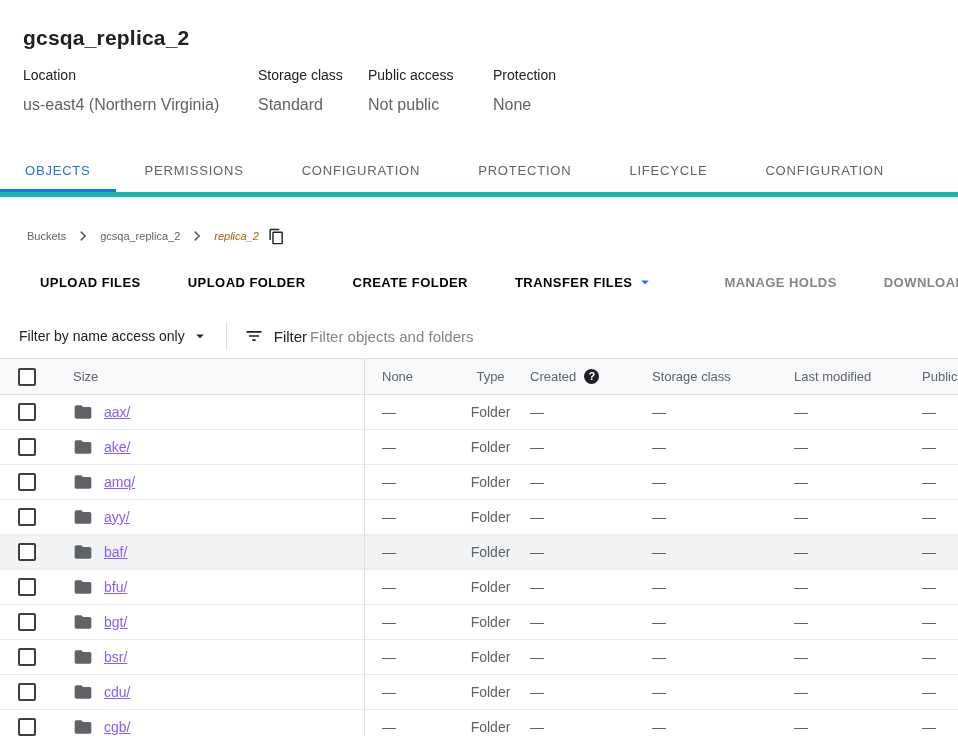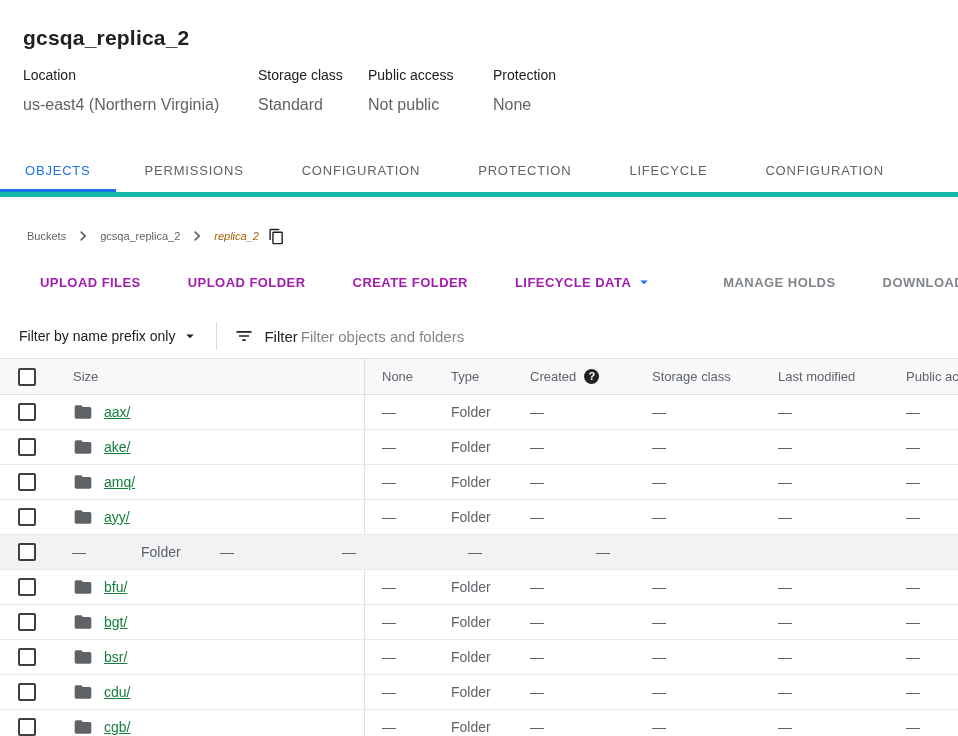--- a/index.html
+++ b/index.html
@@ -35,21 +35,21 @@
   .crumb-link { color:#5f6368; cursor:pointer; }
   .crumb-current { color:#a16207;font-style:italic; }
   .crumb-sep { margin:0 7px; display:flex; align-items:center; }
   .copy-btn { margin-left:9px; display:flex; align-items:center; cursor:pointer; background:none; border:none; padding:0; }
 
   
   .toolbar { display:flex; align-items:center; margin-top:16px; height:36px; padding-left:28px; }
   .tbtn {
     background:none; border:none; cursor:pointer; white-space:nowrap;
     font-family:"Liberation Sans", sans-serif;
-    font-size:13px; font-weight:600; letter-spacing:.45px; color:#a21caf;
+    font-size:13px; font-weight:600; letter-spacing:.45px; color:#000000;
     padding:8px 12px; margin-right:23px; display:flex; align-items:center; gap:4px;
   }
   .tbtn.disabled { color:#80868b; cursor:default; }
   .tbtn.first-disabled { margin-left:23px; }
   .tbtn:last-child { margin-right:0; }
 
   
   .filter-bar { display:flex; align-items:center; height:45px; margin-top:14px; border-bottom:1px solid #e0e0e0; padding-left:19px; }
   .filter-mode { display:flex; align-items:center; gap:6px; cursor:pointer; font-size:14px; color:#202124; }
   .vdivider { width:1px; height:28px; background:#dadce0; margin:0 17px; }
@@ -64,33 +64,33 @@
   
   .obj-table { width:990px; }
   .trow { display:flex; align-items:center; }
   .thead { height:36px; background:#f8f9fa; border-bottom:1px solid #e0e0e0; font-size:13px; color:#5f6368; }
   .tbody-row { height:35px; border-bottom:1px solid #e8eaed; background:#fff; font-size:14px; }
   .tbody-row.hover { background:#f1f3f4; }
 
   .c-cb   { flex:0 0 55px; padding-left:18px; display:flex; align-items:center; align-self:stretch; }
   .c-name { flex:0 0 310px; padding-left:18px; display:flex; align-items:center; gap:11px; align-self:stretch; border-right:1px solid #e0e0e0; }
   .c-size { flex:0 0 86px; padding-left:17px; }
-  .c-type { flex:0 0 79px; }
+  .c-type { flex:0 0 79px;text-align:center; }
   .c-created { flex:0 0 122px; display:flex; align-items:center; gap:8px; }
   .c-storage { flex:0 0 126px; }
-  .c-lastmod { flex:0 0 128px; }
+  .c-lastmod { flex:0 0 128px;margin-left:16px; }
   .c-public { flex:0 0 84px; }
   .dash { color:#5f6368; }
   .type-text { color:#5f6368; }
 
   .checkbox {
     width:18px; height:18px; border:2px solid #3c4043; border-radius:2px;
     background:#fff; cursor:pointer; display:inline-block;
   }
-  .folder-link { color:#15803d; text-decoration:underline; cursor:pointer; }
+  .folder-link { color:#8b5cf6; text-decoration:underline; cursor:pointer; }
   .help-icon {
     width:15px; height:15px; border-radius:50%; background:#202124; color:#fff;
     font-size:11px; font-weight:700; display:inline-flex; align-items:center; justify-content:center;
     cursor:pointer; line-height:1;
   }
   svg { display:block; }
 </style>
 </head>
 <body>
 
@@ -148,35 +148,35 @@
           </svg>
       </span>
     </button>
   </div>
 
   <div class="toolbar">
     <button class="tbtn">UPLOAD FILES</button>
     <button class="tbtn">UPLOAD FOLDER</button>
     <button class="tbtn">CREATE FOLDER</button>
     <button class="tbtn">
-      <span>LIFECYCLE DATA</span>
+      <span>TRANSFER FILES</span>
       <span>
         <svg width="18" height="18" viewBox="0 0 24 24">
             <path d="M7 10l5 5 5-5z" fill="#1a73e8"></path>
           </svg>
       </span>
     </button>
     <button class="tbtn disabled first-disabled">MANAGE HOLDS</button>
     <button class="tbtn disabled">DOWNLOAD</button>
 
   </div>
 
   <div class="filter-bar">
     <div class="filter-mode">
-      <span>Filter by name prefix only</span>
+      <span>Filter by name access only</span>
       <span>
         <svg width="18" height="18" viewBox="0 0 24 24">
             <path d="M7 10l5 5 5-5z" fill="#202124"></path>
           </svg>
       </span>
     </div>
     <div class="vdivider"></div>
     <div class="filter-static">
       <span>
         <svg width="20" height="20" viewBox="0 0 24 24">
@@ -282,20 +282,28 @@
     <div class="c-created dash">—</div>
     <div class="c-storage dash">—</div>
     <div class="c-lastmod dash">—</div>
     <div class="c-public dash">—</div>
   </div>
 
   <div class="trow tbody-row hover">
     <div class="c-cb">
       <span class="checkbox"></span>
     </div>
+    <div class="c-name">
+      <span>
+        <svg width="20" height="20" viewBox="0 0 24 24">
+                <path d="M10 4H4c-1.1 0-2 .9-2 2v12c0 1.1.9 2 2 2h16c1.1 0 2-.9 2-2V8c0-1.1-.9-2-2-2h-8l-2-2z" fill="#5f6368"></path>
+              </svg>
+      </span>
+      <span class="folder-link">baf/</span>
+    </div>
     <div class="c-size dash">—</div>
     <div class="c-type type-text">Folder</div>
     <div class="c-created dash">—</div>
     <div class="c-storage dash">—</div>
     <div class="c-lastmod dash">—</div>
     <div class="c-public dash">—</div>
   </div>
 
   <div class="trow tbody-row">
     <div class="c-cb">

